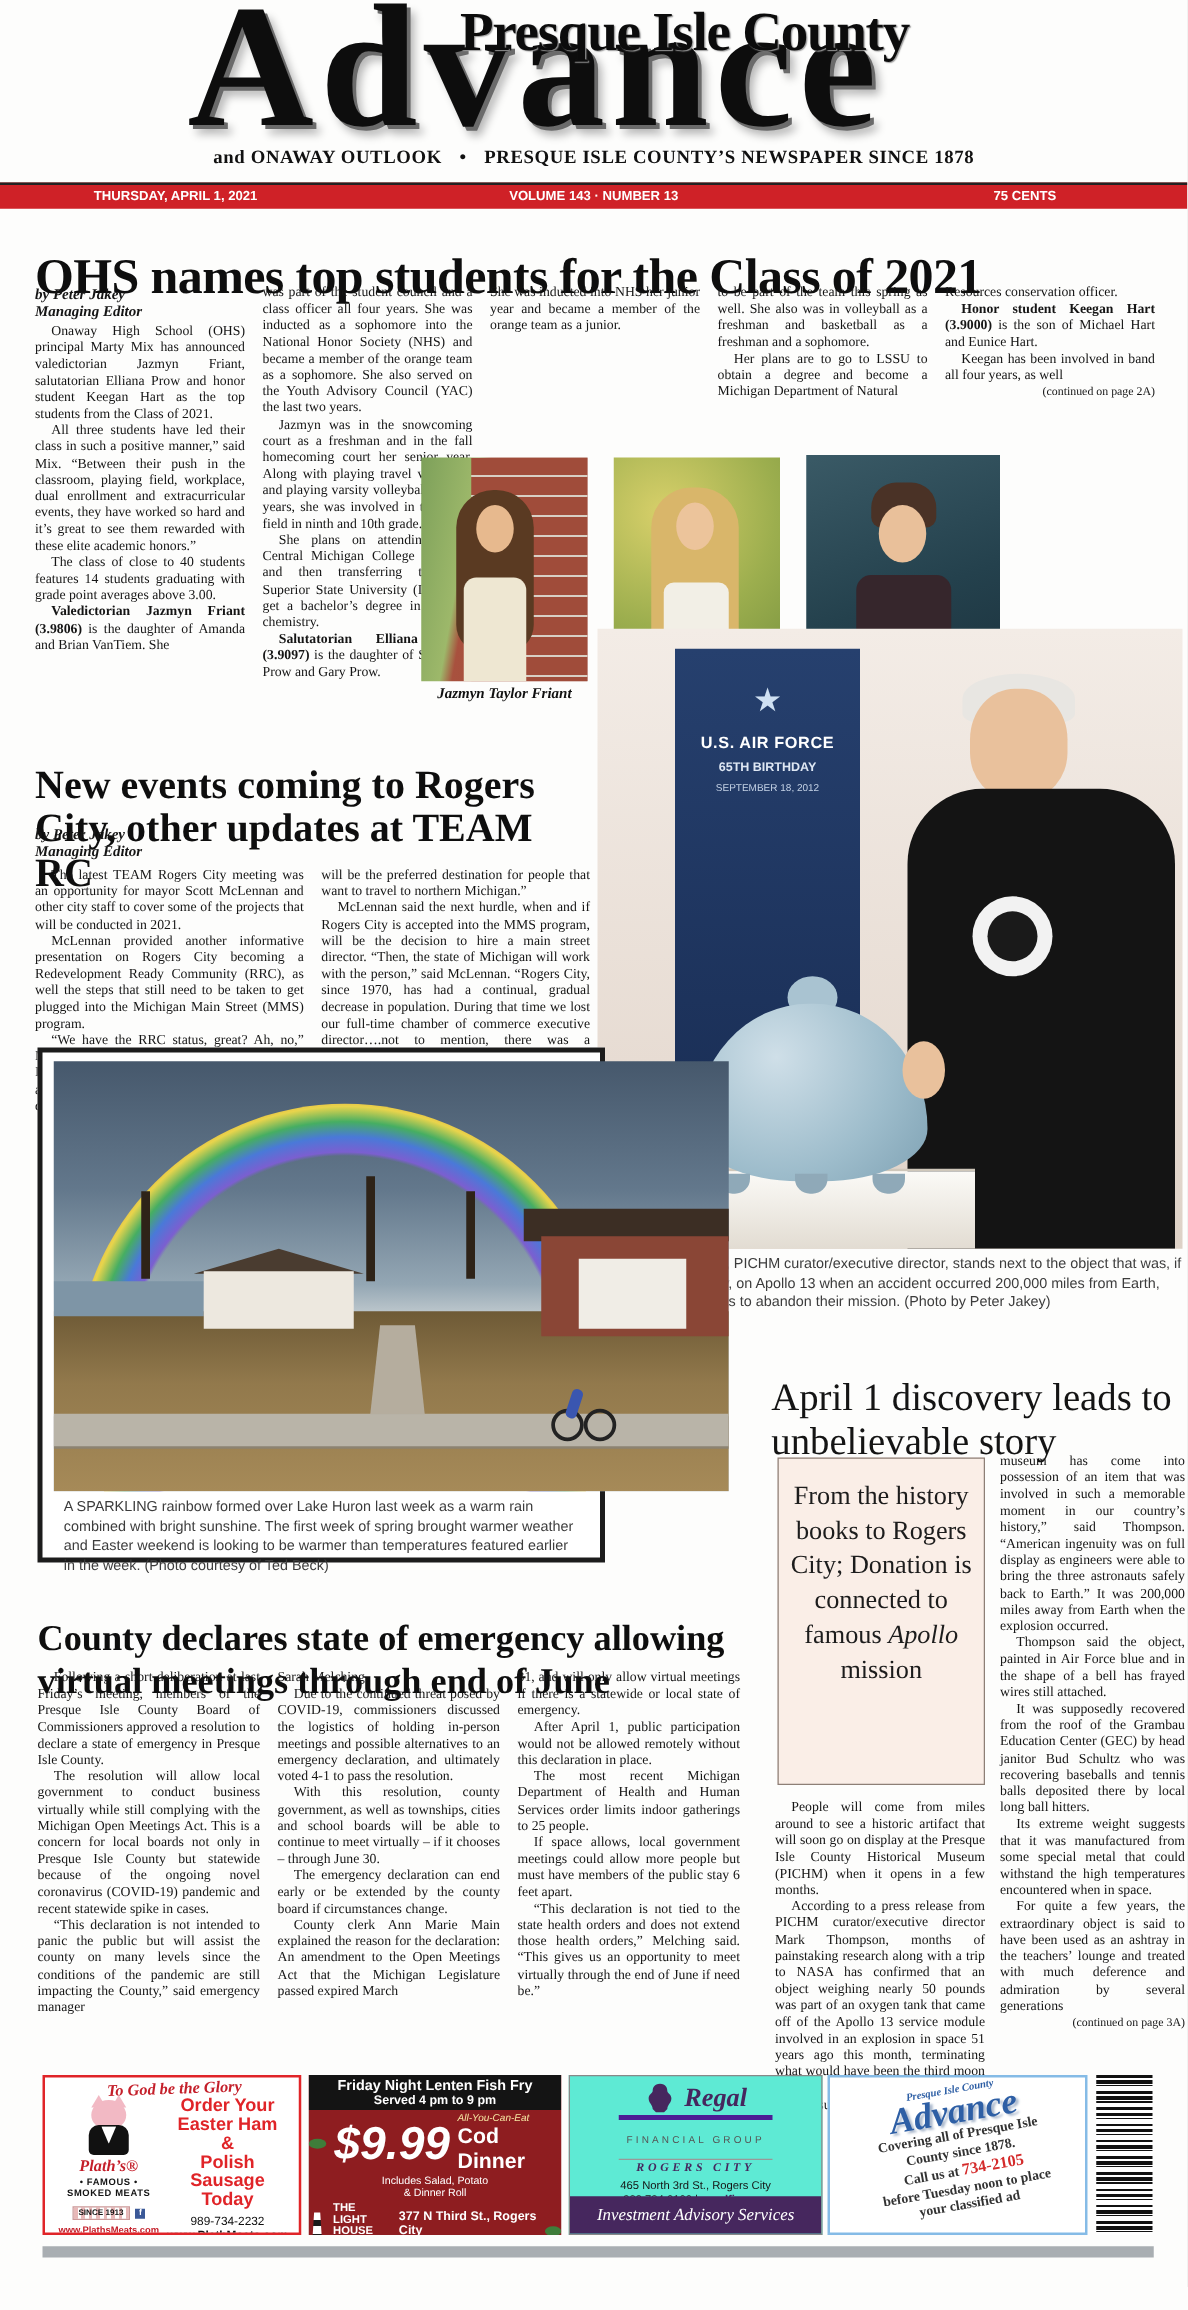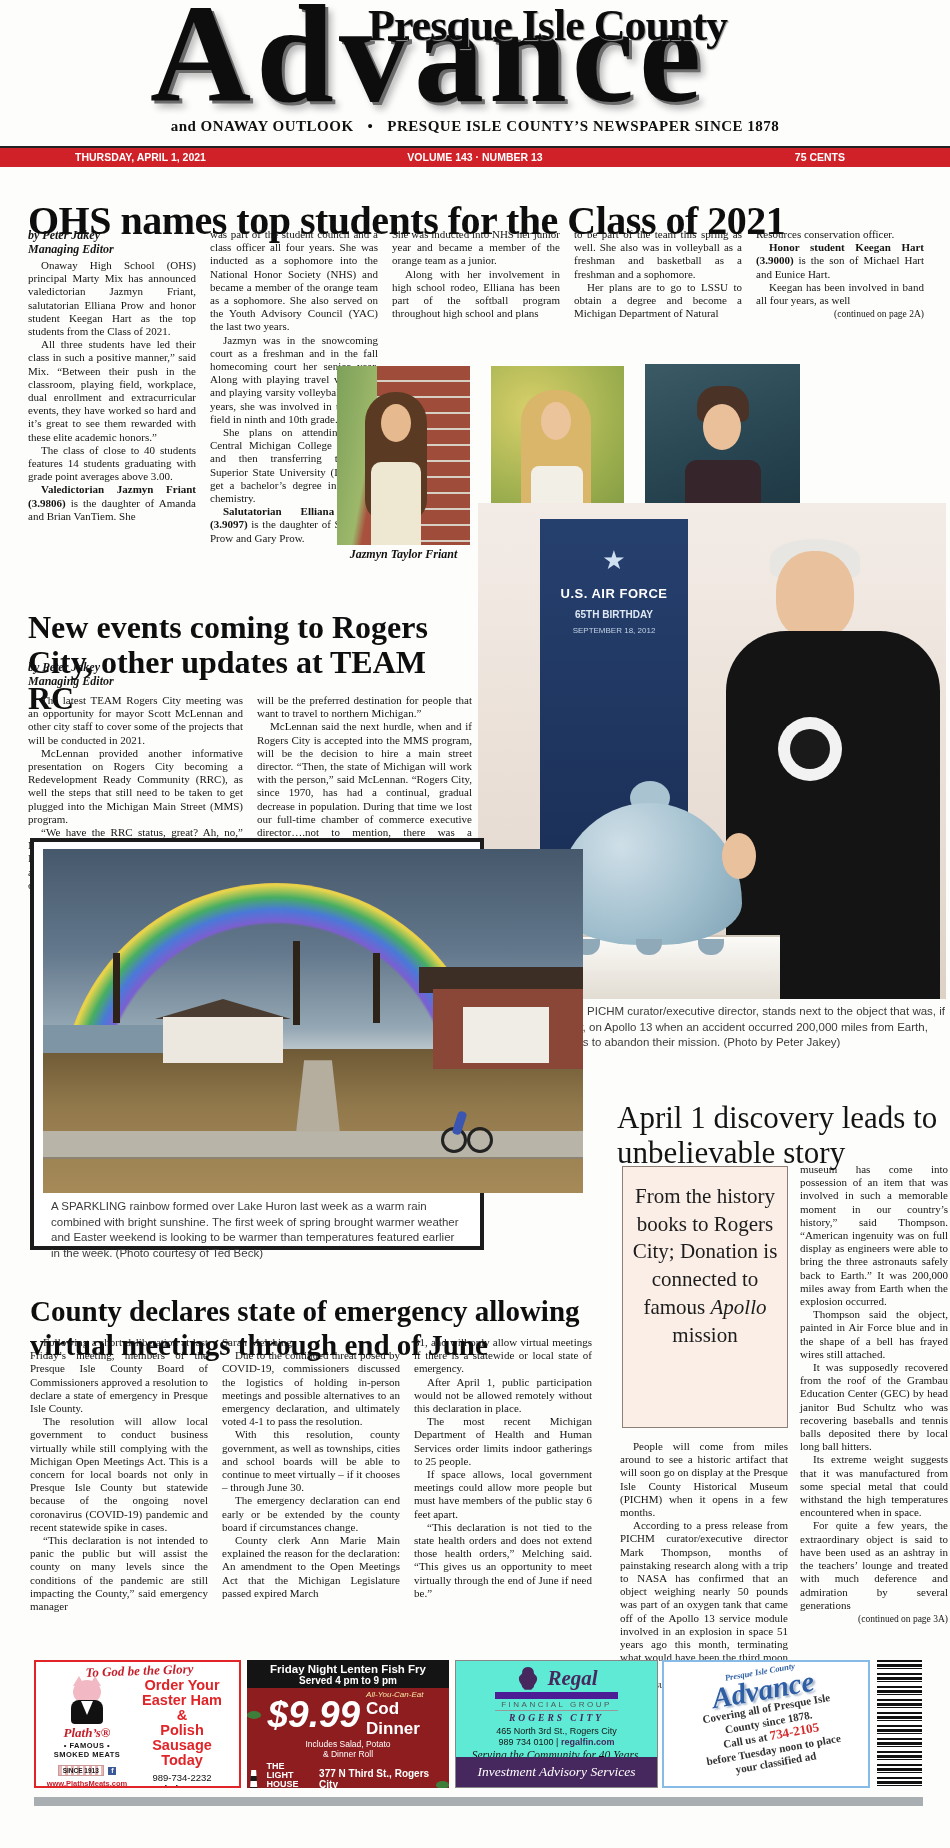--- a/index.html
+++ b/index.html
@@ -203,22 +203,22 @@
   .lh-name{font-size:9px;font-weight:bold;line-height:9px;text-align:left;}
   .lh-sub{font-size:5.5px;font-style:italic;}
   .lh-addr{font-size:10px;font-weight:bold;}
   .lh-phone{font-size:10px;font-weight:bold;}
   .fish{display:inline-block;width:16px;height:8px;background:#3f7d3a;border-radius:50%;}
 
   .ad-regal{left:455px;width:203px;background:#5eead4;border:1px solid #888;text-align:center;
       font-family:"Liberation Serif",serif;}
   .regal-row{display:flex;align-items:center;justify-content:center;gap:6px;margin-top:4px;}
   .regal-name{font-size:21px;font-weight:bold;font-style:italic;color:#46275e;}
-  .regal-fin{font-size:8px;letter-spacing:2.5px;color:#555;border-top:7px solid #4c1d95;
-      border-bottom:1px solid #999;display:inline-block;padding:1px 6px;margin-top:1px;
+  .regal-fin{font-size:8px;letter-spacing:2.5px;color:#555;border-top:4px solid #4c1d95;
+      border-bottom:1px solid #999;display:inline-block;padding:11px 6px;margin-top:1px;
       font-family:"Liberation Sans",sans-serif;}
   .regal-city{font-size:9.5px;font-style:italic;letter-spacing:3px;color:#46275e;
       font-weight:bold;margin-top:2px;}
   .regal-addr{font-size:9px;margin-top:3px;font-family:"Liberation Sans",sans-serif;}
   .regal-phone{font-size:9px;margin-top:1px;font-family:"Liberation Sans",sans-serif;}
   .regal-site{color:#46275e;font-weight:bold;}
   .regal-tag{font-size:11.5px;font-style:italic;margin-top:2px;}
   .regal-band{position:absolute;left:0;bottom:0;width:100%;height:30px;background:#46275e;
       color:#fff;font-style:italic;font-size:13.5px;line-height:30px;}
 
@@ -273,21 +273,20 @@
       <div>
           <p class="ni">was part of the student council and a class officer all four years. She was inducted as a sophomore into the National Honor Society (NHS) and became a member of the orange team as a sophomore. She also served on the Youth Advisory Council (YAC) the last two years.</p>
           <p>Jazmyn was in the snowcoming court as a freshman and in the fall homecoming court her senior year. Along with playing travel volleyball and playing varsity volleyball all four years, she was involved in track and field in ninth and 10th grade.</p>
           <p>She plans on attending North Central Michigan College (NCMC) and then transferring to Lake Superior State University (LSSU) to get a bachelor’s degree in forensic chemistry.</p>
           <p><b>Salutatorian Elliana Prow (3.9097)</b> is the daughter of Stephanie Prow and Gary Prow.</p>
         </div>
     </div>
     <div class="col">
       <div>
           <p class="ni">She was inducted into NHS her junior year and became a member of the orange team as a junior.</p>
-          <p>Along with her involvement in high school rodeo, Elliana has been part of the softball program throughout high school and plans</p>
         </div>
     </div>
     <div class="col">
       <div>
           <p class="ni">to be part of the team this spring as well. She also was in volleyball as a freshman and basketball as a freshman and a sophomore.</p>
           <p>Her plans are to go to LSSU to obtain a degree and become a Michigan Department of Natural</p>
         </div>
     </div>
     <div class="col">
       <div>

